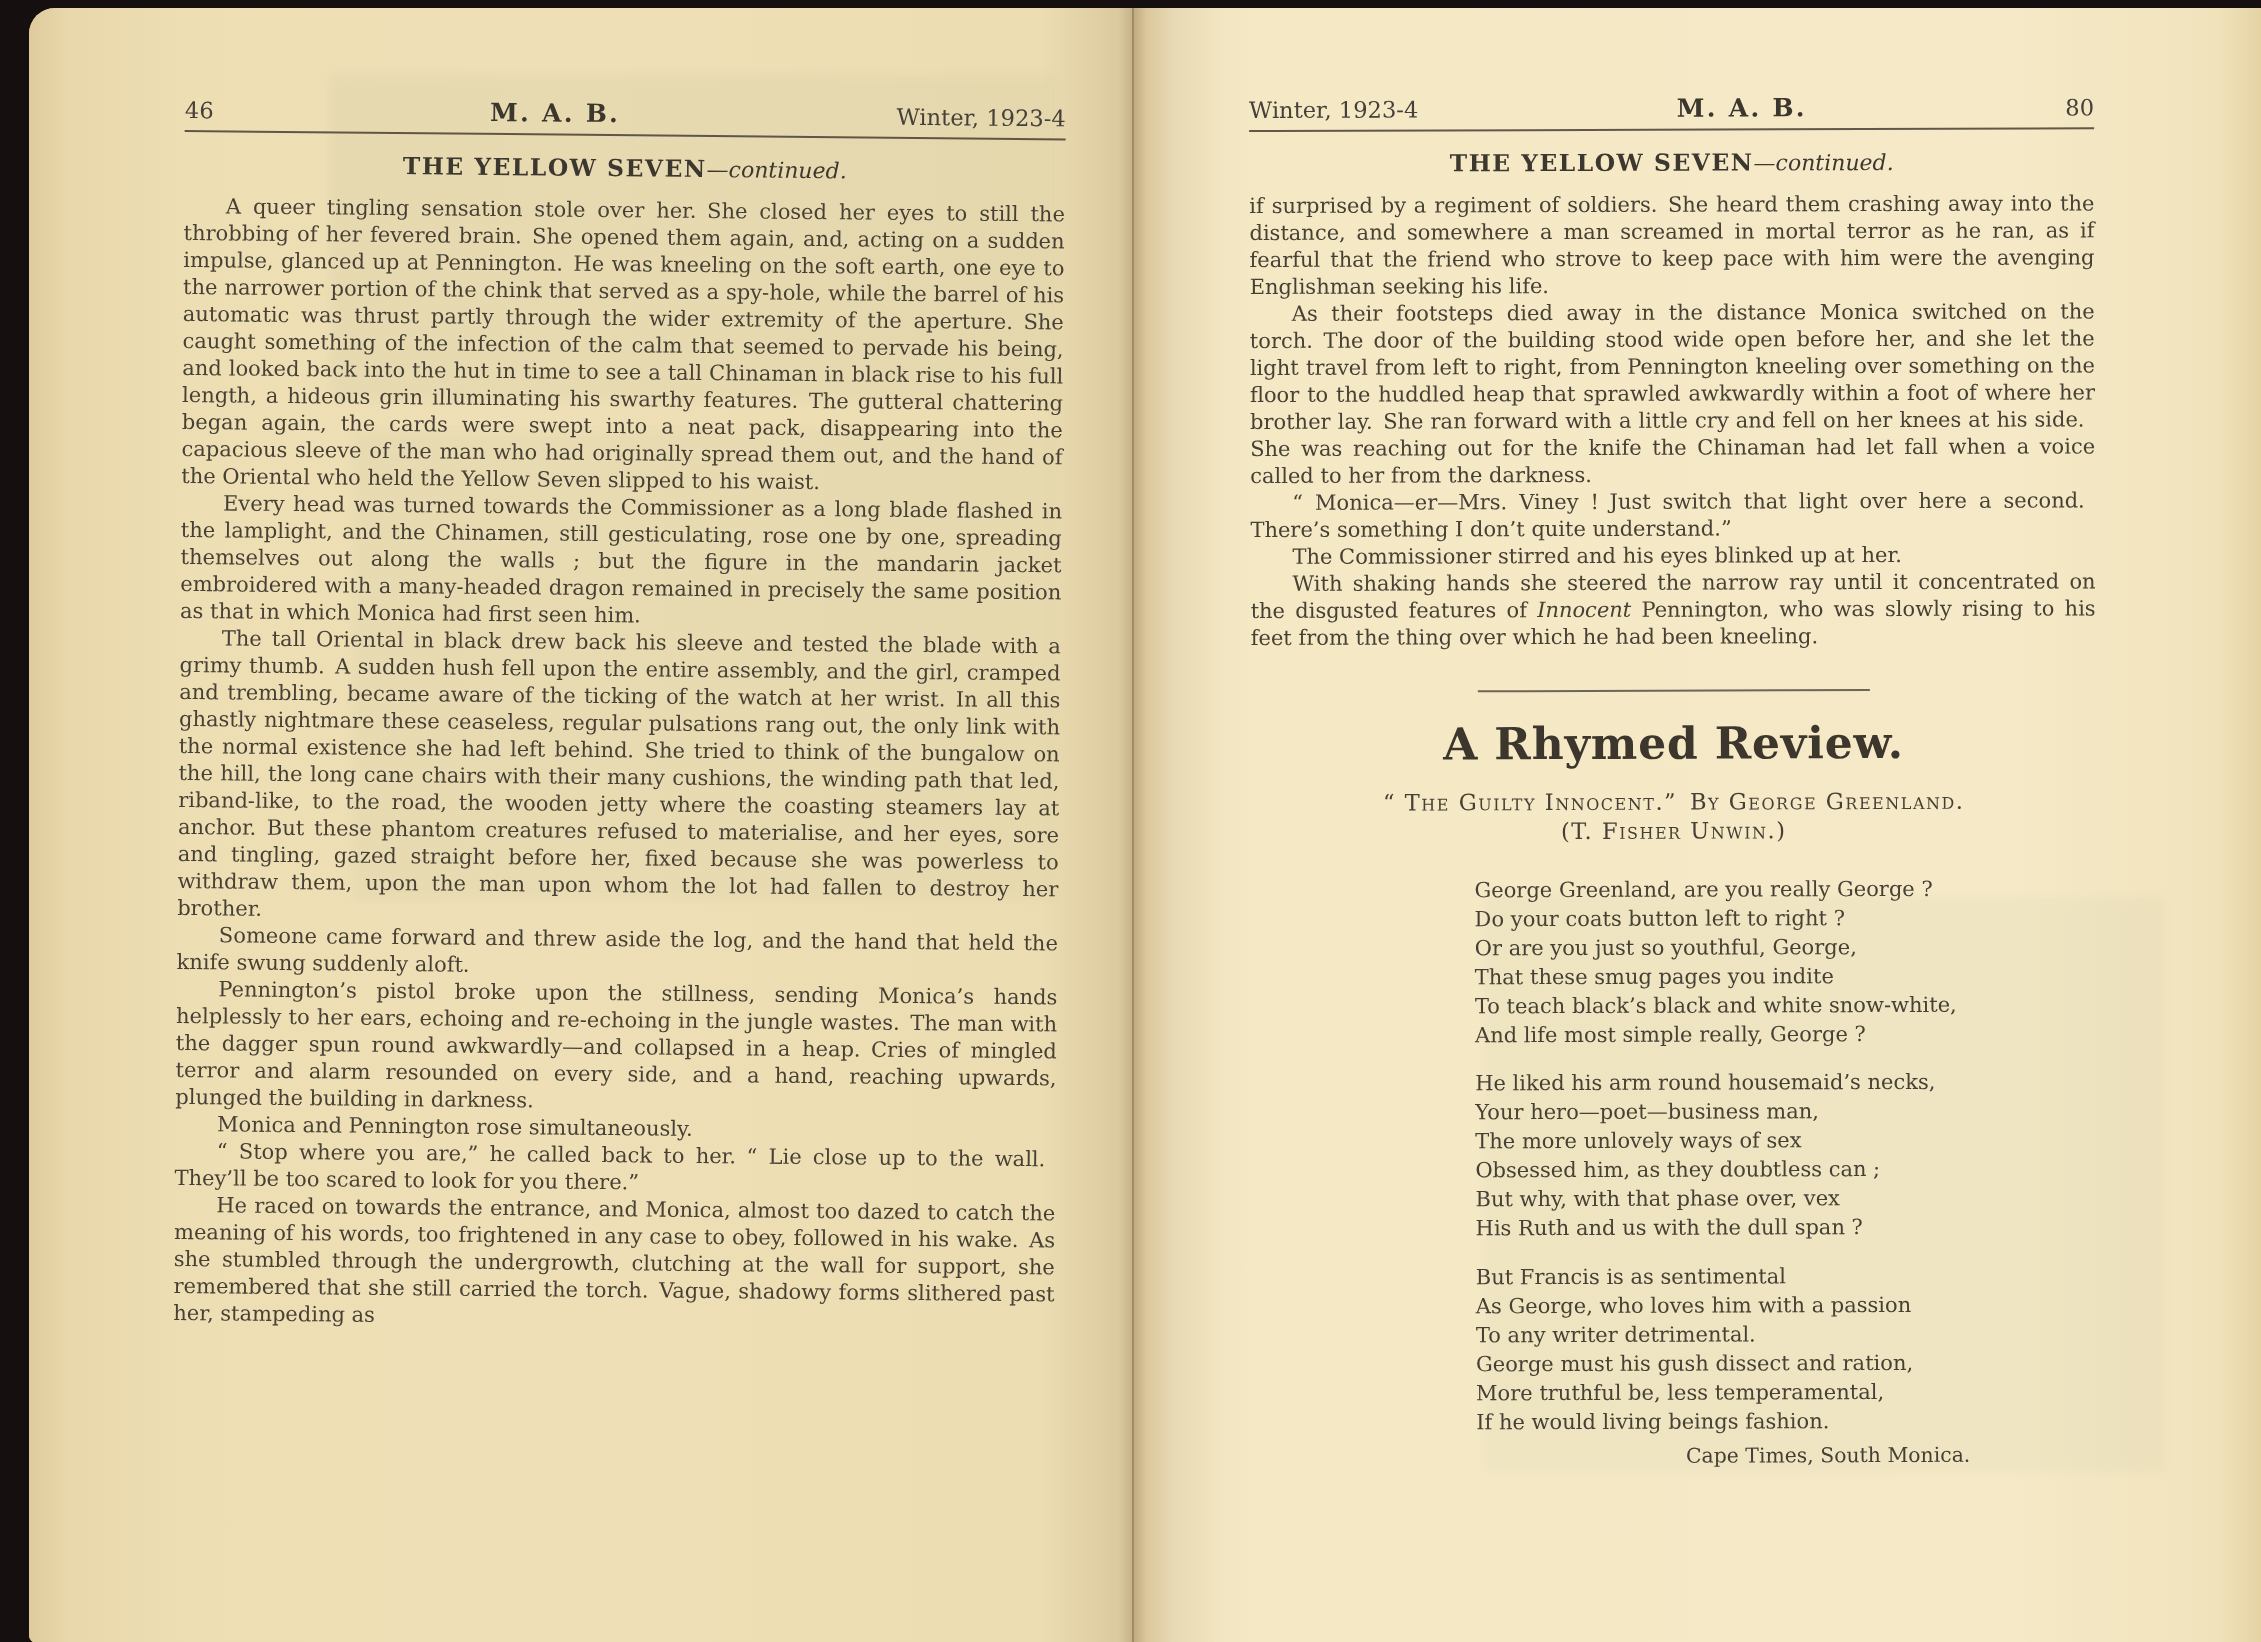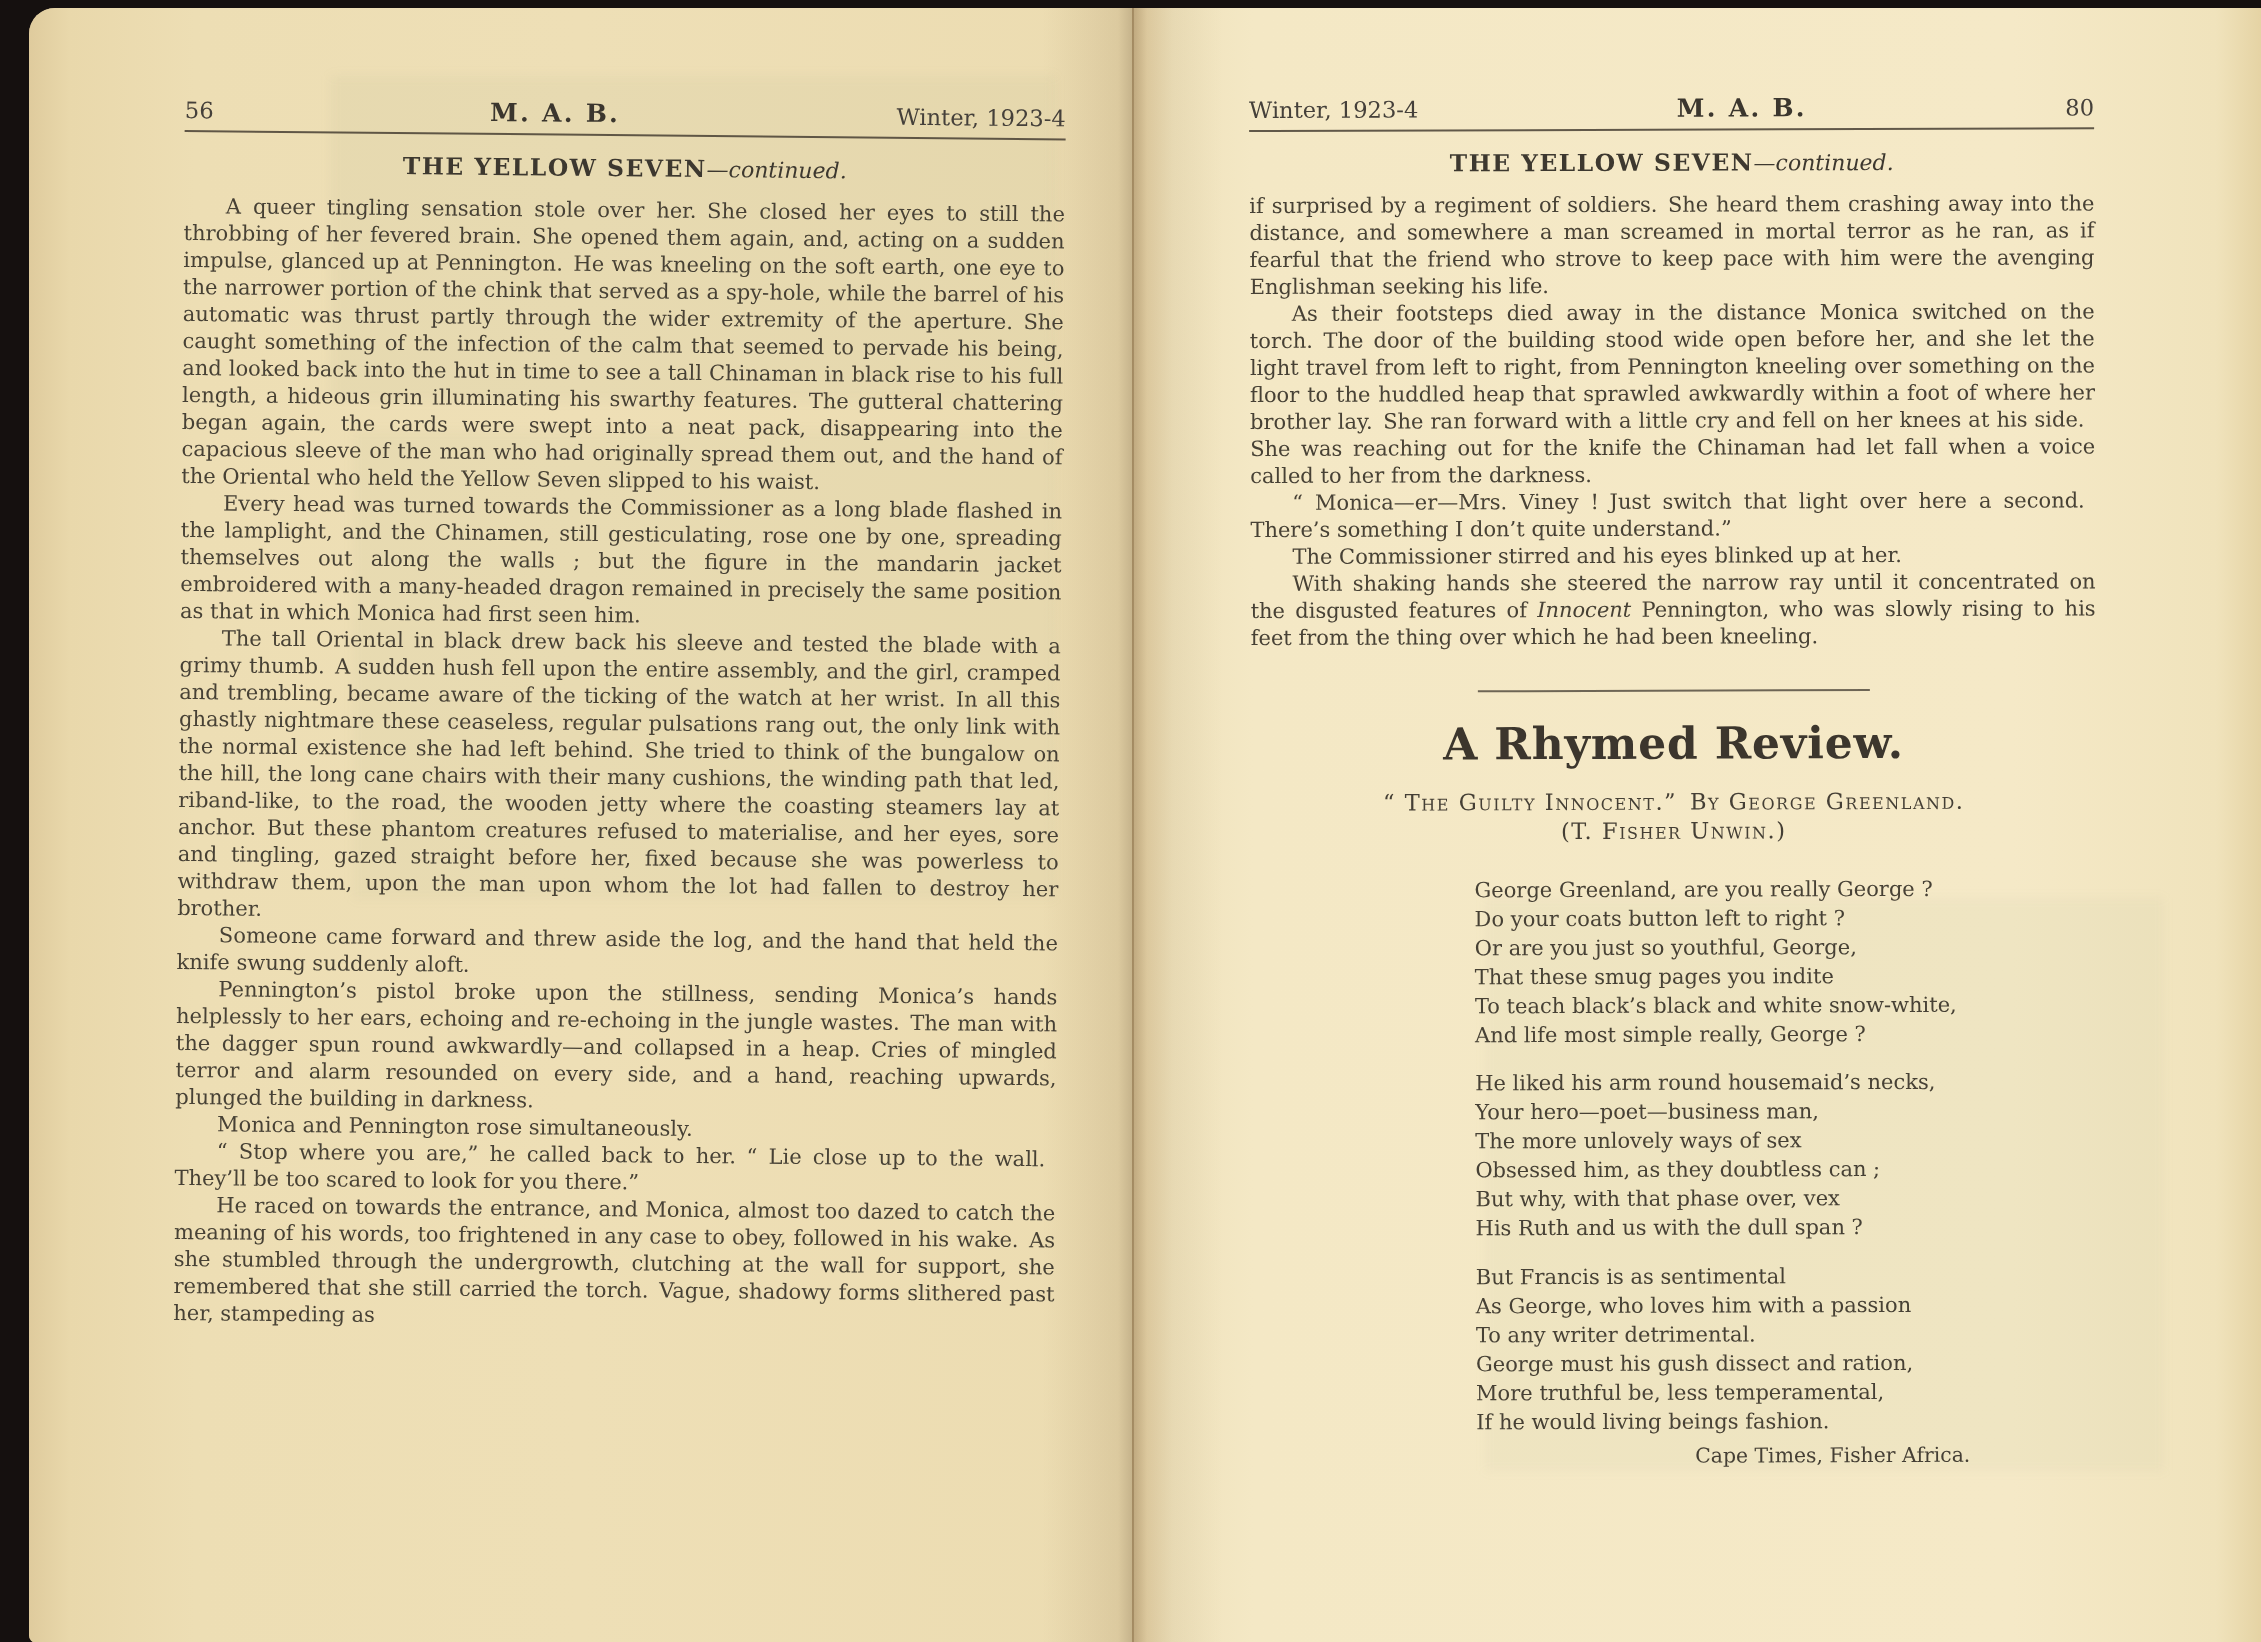--- a/index.html
+++ b/index.html
@@ -85,21 +85,21 @@
   <div class="gutter-shadow"></div>
   <div class="gutter-crease"></div>
 
   <div class="ghost" style="left:302px;top:68px;width:724px;height:324px;background:rgba(140,150,110,.07);"></div>
   <div class="ghost" style="left:324px;top:423px;width:702px;height:468px;background:rgba(140,150,110,.05);"></div>
   <div class="ghost" style="left:1456px;top:890px;width:679px;height:573px;background:rgba(145,150,115,.05);"></div>
 </div>
 
 <div class="content content-left">
   <div class="running-head">
-    <span>56</span>
+    <span>46</span>
     <span class="masthead">M. A. B.</span>
     <span>Winter, 1923-4</span>
   </div>
   <hr class="head-rule">
   <div class="section-head">
     <span class="section-title">THE YELLOW SEVEN</span><span class="continued">—continued.</span>
   </div>
   <div class="body-text">
       <p>A queer tingling sensation stole over her. She closed her eyes to still the throbbing of her fevered brain. She opened them again, and, acting on a sudden impulse, glanced up at Pennington. He was kneeling on the soft earth, one eye to the narrower portion of the chink that served as a spy-hole, while the barrel of his automatic was thrust partly through the wider extremity of the aperture. She caught something of the infection of the calm that seemed to pervade his being, and looked back into the hut in time to see a tall Chinaman in black rise to his full length, a hideous grin illuminating his swarthy features. The gutteral chattering began again, the cards were swept into a neat pack, disappearing into the capacious sleeve of the man who had originally spread them out, and the hand of the Oriental who held the Yellow Seven slipped to his waist.</p>
       <p>Every head was turned towards the Commissioner as a long blade flashed in the lamplight, and the Chinamen, still gesticulating, rose one by one, spreading themselves out along the walls ; but the figure in the mandarin jacket embroidered with a many-headed dragon remained in precisely the same position as that in which Monica had first seen him.</p>
@@ -157,16 +157,16 @@
         <div class="poem-line">But Francis is as sentimental</div>
         <div class="poem-line">As George, who loves him with a passion</div>
         <div class="poem-line">To any writer detrimental.</div>
         <div class="poem-line">George must his gush dissect and ration,</div>
         <div class="poem-line">More truthful be, less temperamental,</div>
         <div class="poem-line">If he would living beings fashion.</div>
       </div>
     </div>
 
   <div class="attribution">
-    <span class="it">Cape Times</span><span>, Fisher Africa.</span>
+    <span class="it">Cape Times</span><span>, South Monica.</span>
   </div>
 </div>
 
 
 </body></html>

